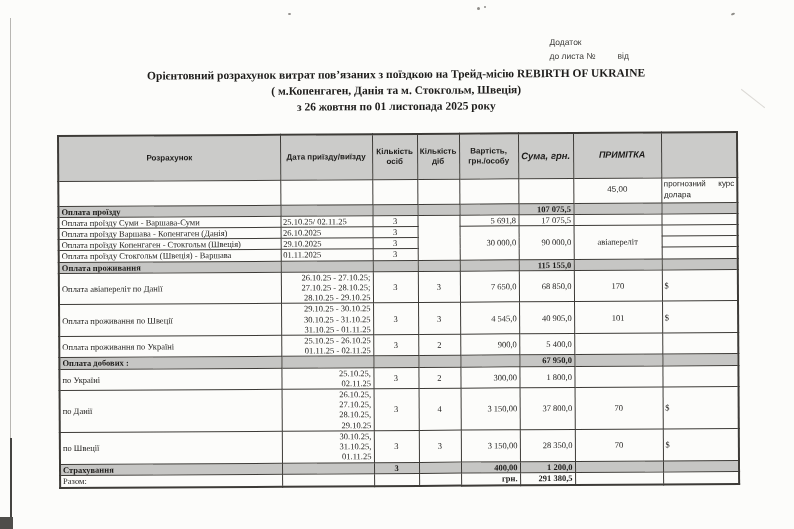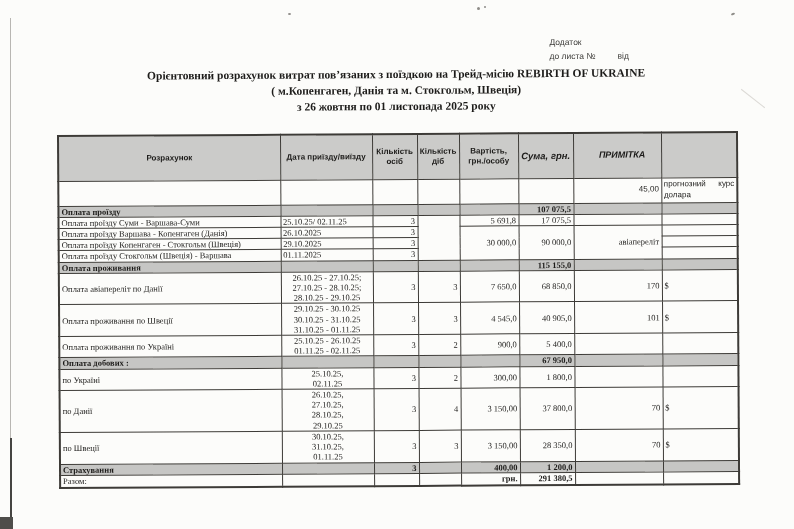--- a/index.html
+++ b/index.html
@@ -55,22 +55,22 @@
   tr.hdr td{
     background:var(--hfill);
     font-family:"Liberation Sans",sans-serif;font-weight:bold;
     font-size:8px;line-height:9.5px;text-align:center;
   }
   tr.hdr td.it{font-style:italic;font-size:9.5px;margin-left:16px;}
   tr.hdr td.it-sm{font-style:italic;font-size:9px;padding-left:12px;}
   tr.rate td{font-family:"Liberation Sans",sans-serif;font-size:8px;}
   tr.grey td{background:var(--fill);font-weight:bold;}
   .lab{text-align:left;}
-  .dat{text-align:center;white-space:pre-line;vertical-align:top;padding-top:1px;}
-  .c{text-align:right;}
+  .dat{text-align:right;white-space:pre-line;vertical-align:top;padding-top:1px;}
+  .c{text-align:center;}
   .r{text-align:right;padding-right:3px;}
   .bot{vertical-align:bottom;}
   .top{vertical-align:top;padding-top:1px;}
   .cur{text-align:left;font-size:8px;}
   .fx{font-size:7px;line-height:8.5px;text-align:justify;vertical-align:top;padding-top:2px;
       font-family:"Liberation Sans",sans-serif;}
   .tot{font-weight:bold;font-size:9.5px;}
 </style>
 </head>
 <body>

